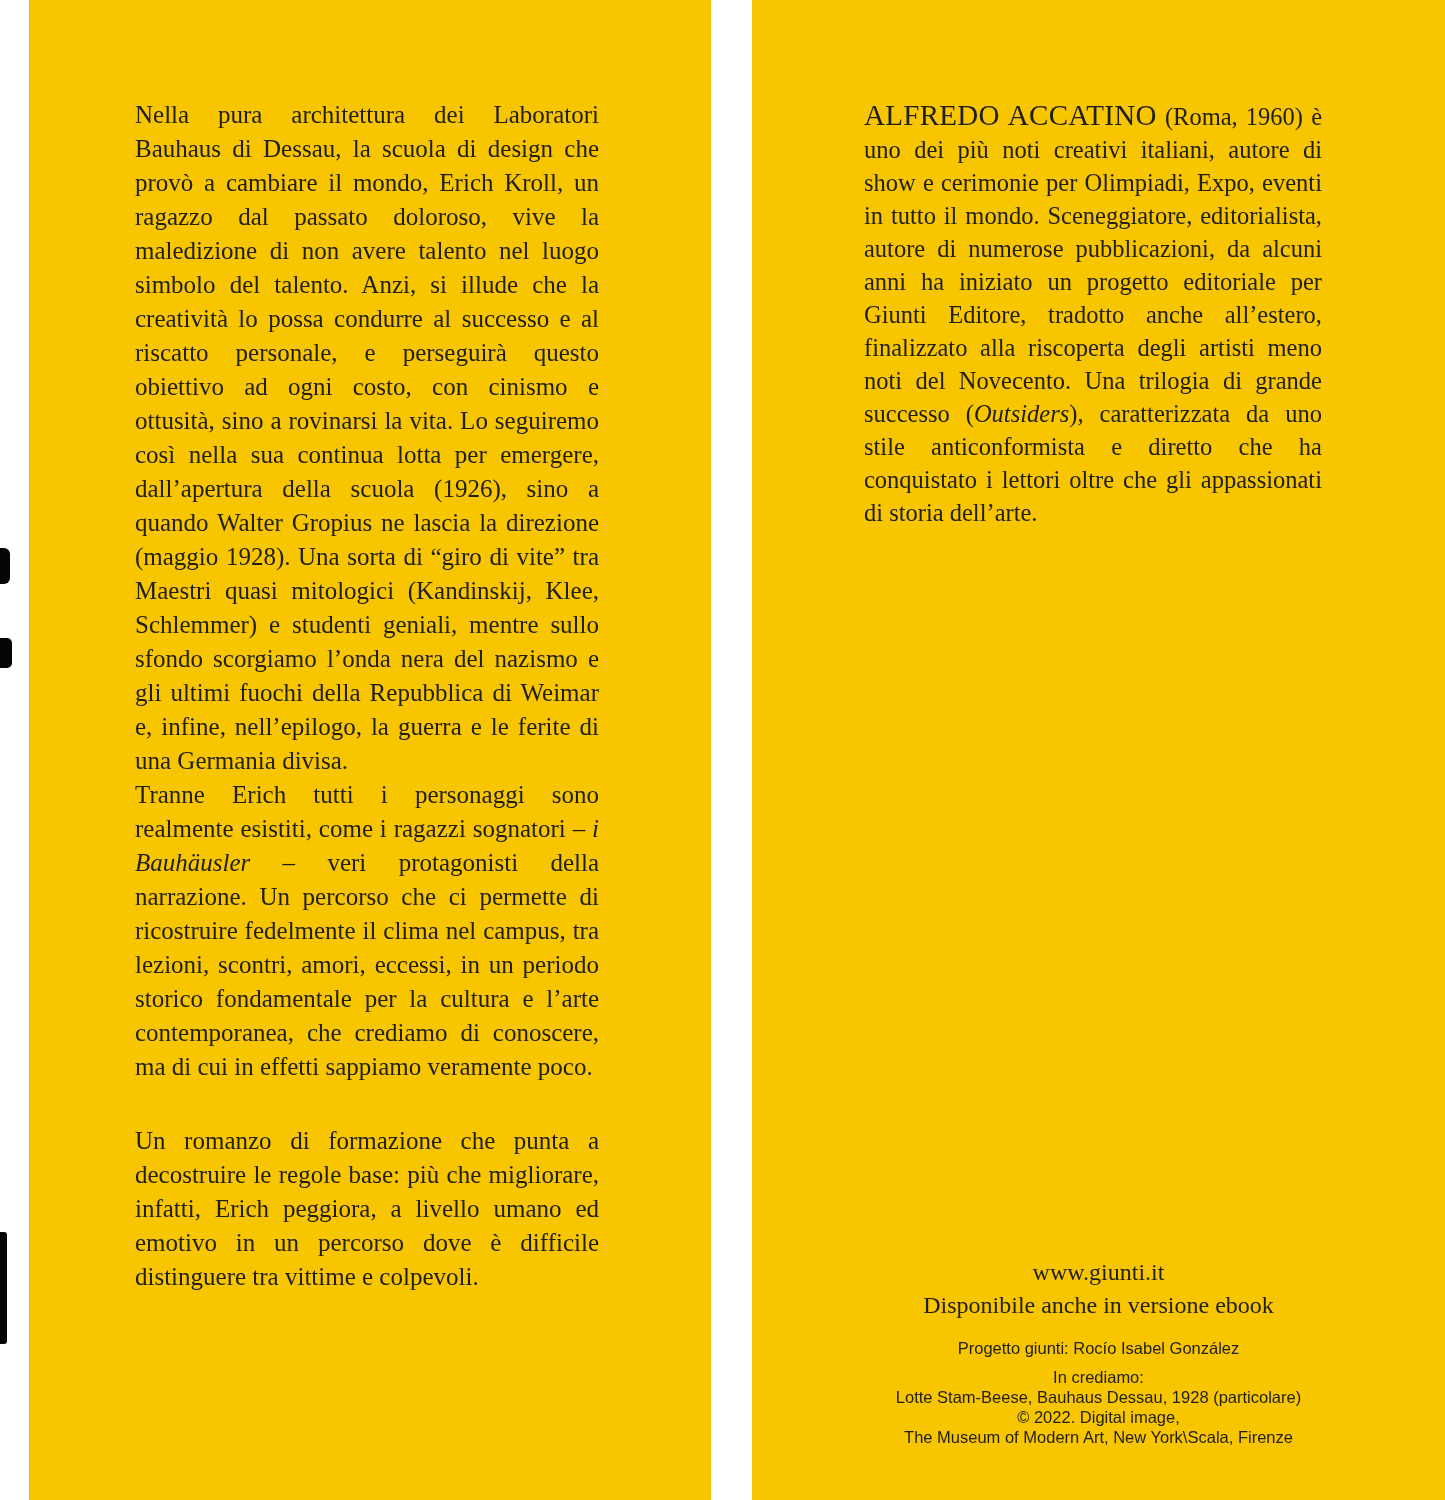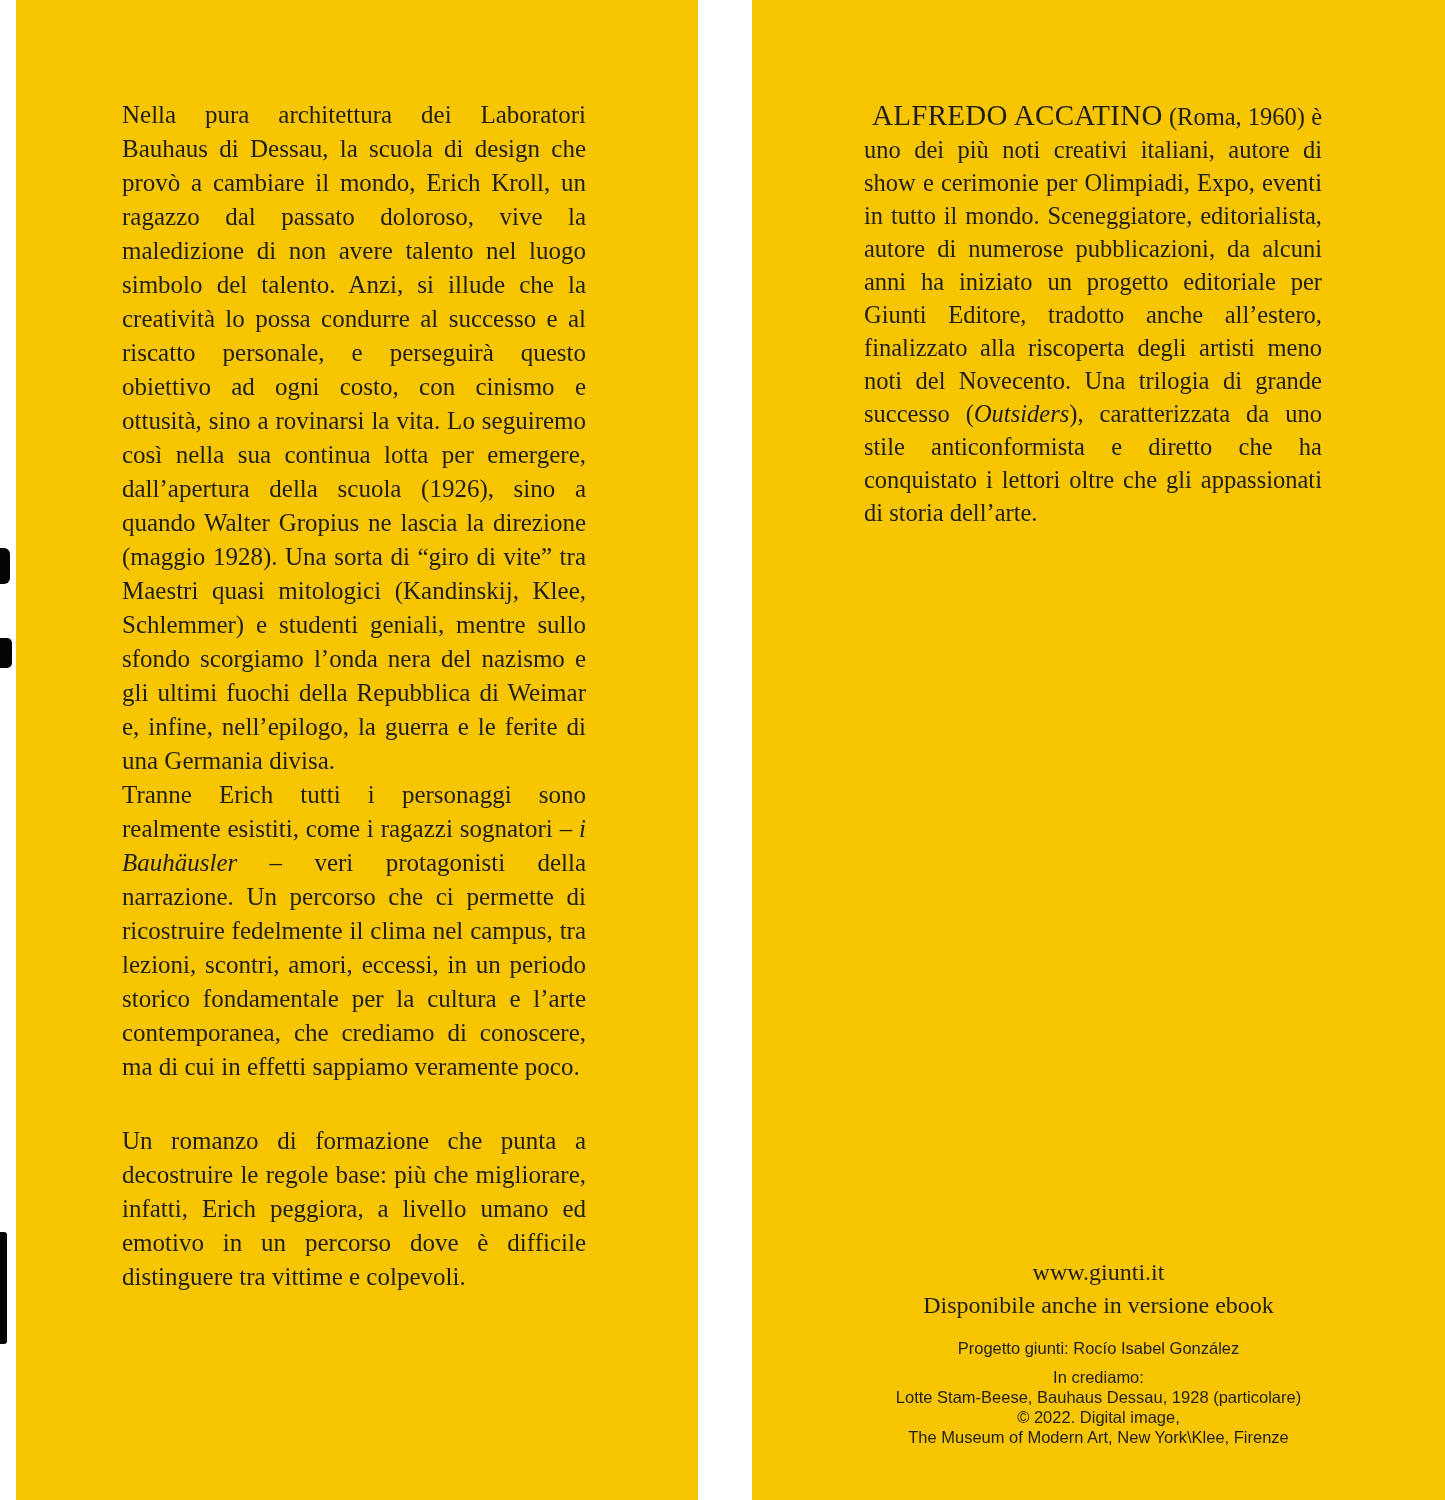--- a/index.html
+++ b/index.html
@@ -9,21 +9,21 @@
     font-family: "Liberation Serif", serif;
     position: relative;
     overflow: hidden;
   }
   .canvas { position: relative; width: 1445px; height: 1500px; background: #ffffff; }
 
   .flap {
     position: absolute; top: 0; height: 1500px;
     background: var(--flap-yellow, #F7C600);
   }
-  .flap.left  { left: 16px;  width: 682px; }
+  .flap.left  { left: 29px;  width: 682px; }
   .flap.right { left: 752px; width: 693px; }
 
   .text-block {
     position: absolute;
     color: #211e12;
     text-align: justify;
     hyphens: auto;
     -webkit-hyphens: auto;
   }
   .left-text {
@@ -34,21 +34,20 @@
   .left-text p.spaced { margin-top: 40px; }
 
   .bio-text {
     left: 112px; top: 100px; width: 458px;
     font-size: 24.5px; line-height: 33px;
   }
   .author-name {
     font-size: 29px;
     line-height: 1;
     letter-spacing: 0.3px;
-    margin-left: 8px;
   }
 
   em { font-style: italic; }
 
   .colophon {
     position: absolute;
     left: 0; top: 1256px; width: 100%;
     text-align: center;
     color: #211e12;
   }
@@ -90,18 +89,18 @@
     </div>
 
     <div class="colophon">
       <div class="website">www.giunti.it</div>
       <div class="ebook">Disponibile anche in versione ebook</div>
       <div class="credits">
         <div class="design-line">Progetto giunti: Rocío Isabel González</div>
         <div>In crediamo:</div>
         <div>Lotte Stam-Beese, Bauhaus Dessau, 1928 (particolare)</div>
         <div>© 2022. Digital image,</div>
-        <div>The Museum of Modern Art, New York\Klee, Firenze</div>
+        <div>The Museum of Modern Art, New York\Scala, Firenze</div>
       </div>
     </div>
   </section>
 
 </div>
 
 </body></html>

